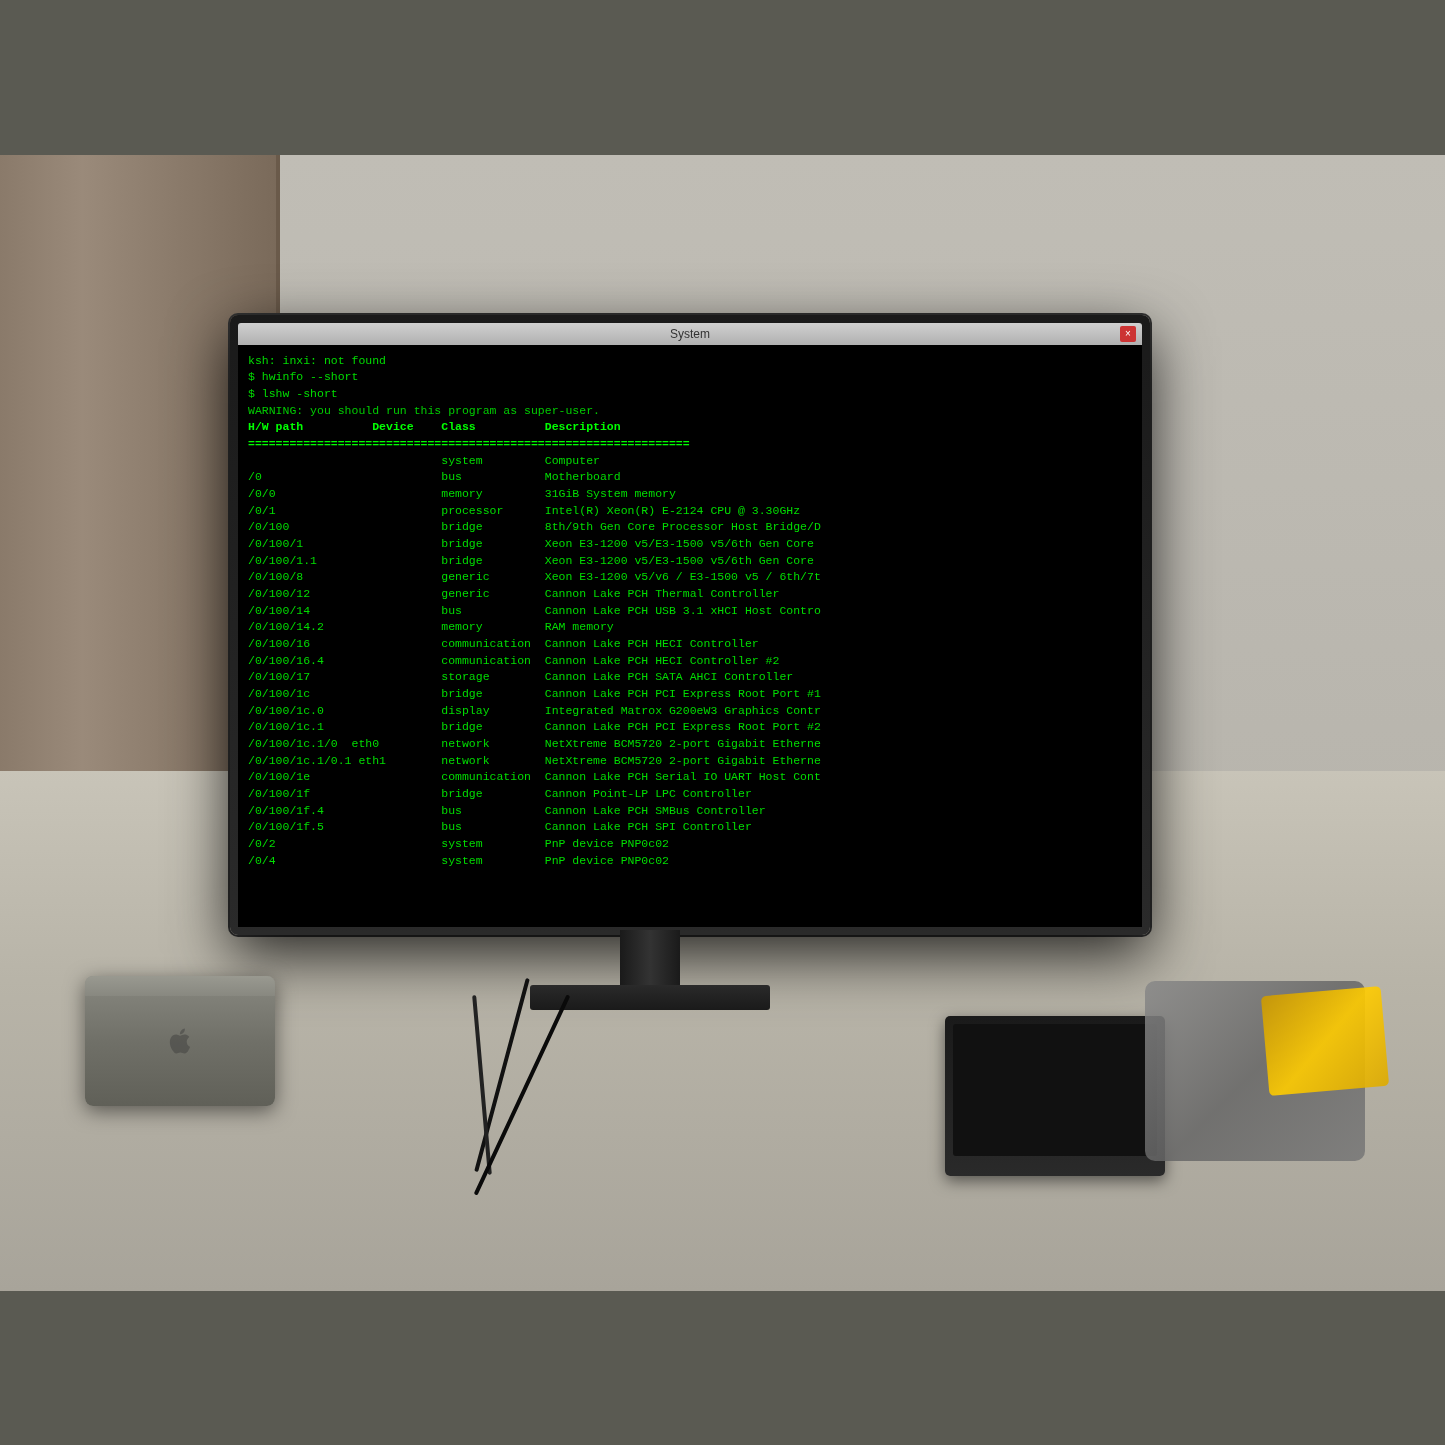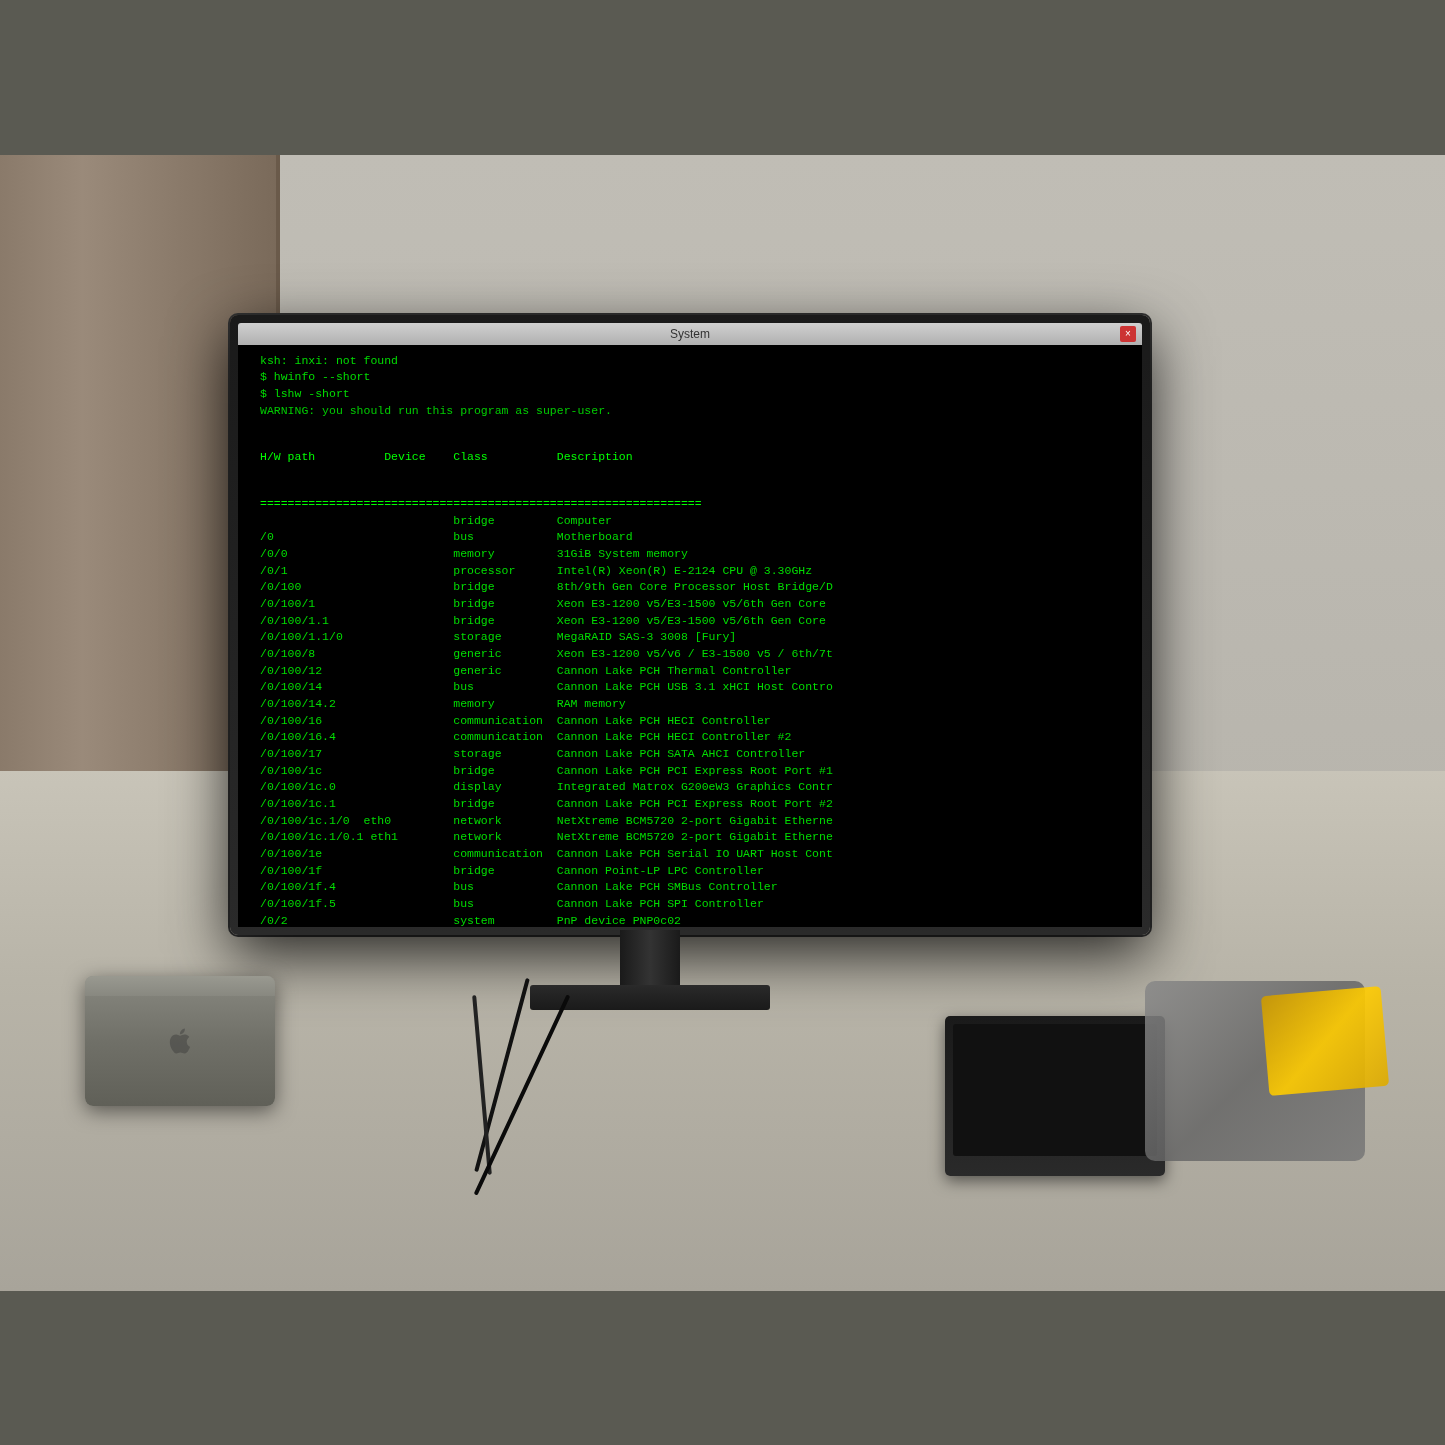--- a/index.html
+++ b/index.html
@@ -102,21 +102,20 @@
 
     
     .monitor-screen {
       position: absolute;
       top: 30px;
       left: 8px;
       right: 8px;
       bottom: 8px;
       background: #000;
       overflow: hidden;
-      padding-left: 12px;
     }
 
     .terminal {
       width: 100%;
       height: 100%;
       background: #000;
       padding: 8px 10px;
       font-family: 'Courier New', Courier, monospace;
       font-size: 11.5px;
       line-height: 1.45;
@@ -124,22 +123,21 @@
       overflow: hidden;
     }
 
     .terminal .line {
       white-space: pre;
       color: #00dd00;
     }
 
     .terminal .header-line {
       color: #00ff00;
-      font-weight: normal;
-      margin-top: 30px;
+      font-weight: bold;
     }
 
     
     .monitor-stand-neck {
       position: absolute;
       top: 775px;
       left: 620px;
       width: 60px;
       height: 60px;
       background: linear-gradient(90deg, #1a1a1a, #333, #1a1a1a);
@@ -252,28 +250,27 @@
     </div>
 
     <div class="monitor-screen">
       <div class="terminal" id="terminal-container">
       <div class="line">ksh: inxi: not found</div>
           <div class="line">$ hwinfo --short</div>
           <div class="line">$ lshw -short</div>
           <div class="line" style="color: rgb(0, 204, 0);">WARNING: you should run this program as super-user.</div>
           <div class="line header-line">H/W path          Device    Class          Description</div>
           <div class="line header-line">================================================================</div>
-          <div class="line">                            bridge         Computer</div>
+          <div class="line">                            system         Computer</div>
           <div class="line">/0                          bus            Motherboard</div>
           <div class="line">/0/0                        memory         31GiB System memory</div>
           <div class="line">/0/1                        processor      Intel(R) Xeon(R) E-2124 CPU @ 3.30GHz</div>
           <div class="line">/0/100                      bridge         8th/9th Gen Core Processor Host Bridge/D</div>
           <div class="line">/0/100/1                    bridge         Xeon E3-1200 v5/E3-1500 v5/6th Gen Core</div>
           <div class="line">/0/100/1.1                  bridge         Xeon E3-1200 v5/E3-1500 v5/6th Gen Core</div>
-          <div class="line">/0/100/1.1/0                storage        MegaRAID SAS-3 3008 [Fury]</div>
           <div class="line">/0/100/8                    generic        Xeon E3-1200 v5/v6 / E3-1500 v5 / 6th/7t</div>
           <div class="line">/0/100/12                   generic        Cannon Lake PCH Thermal Controller</div>
           <div class="line">/0/100/14                   bus            Cannon Lake PCH USB 3.1 xHCI Host Contro</div>
           <div class="line">/0/100/14.2                 memory         RAM memory</div>
           <div class="line">/0/100/16                   communication  Cannon Lake PCH HECI Controller</div>
           <div class="line">/0/100/16.4                 communication  Cannon Lake PCH HECI Controller #2</div>
           <div class="line">/0/100/17                   storage        Cannon Lake PCH SATA AHCI Controller</div>
           <div class="line">/0/100/1c                   bridge         Cannon Lake PCH PCI Express Root Port #1</div>
           <div class="line">/0/100/1c.0                 display        Integrated Matrox G200eW3 Graphics Contr</div>
           <div class="line">/0/100/1c.1                 bridge         Cannon Lake PCH PCI Express Root Port #2</div>

